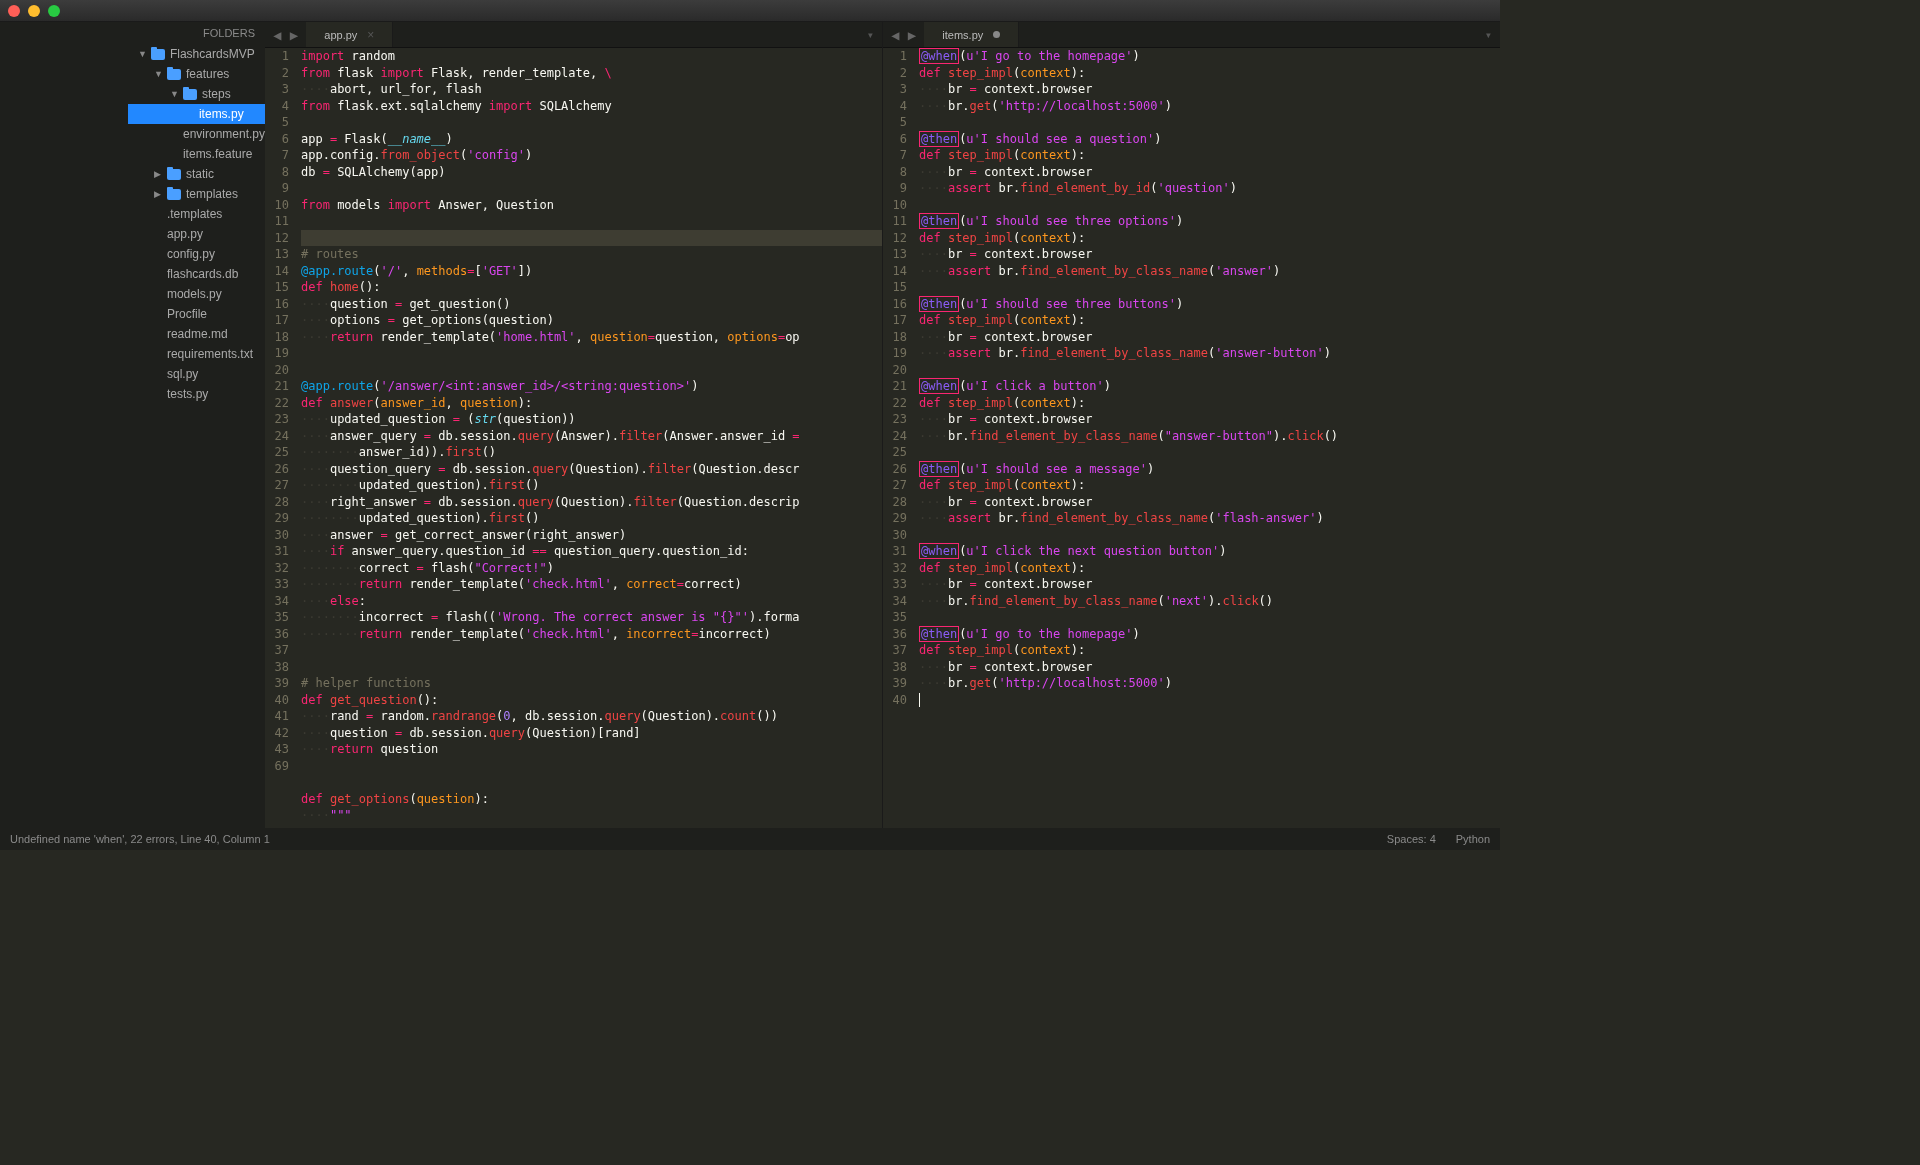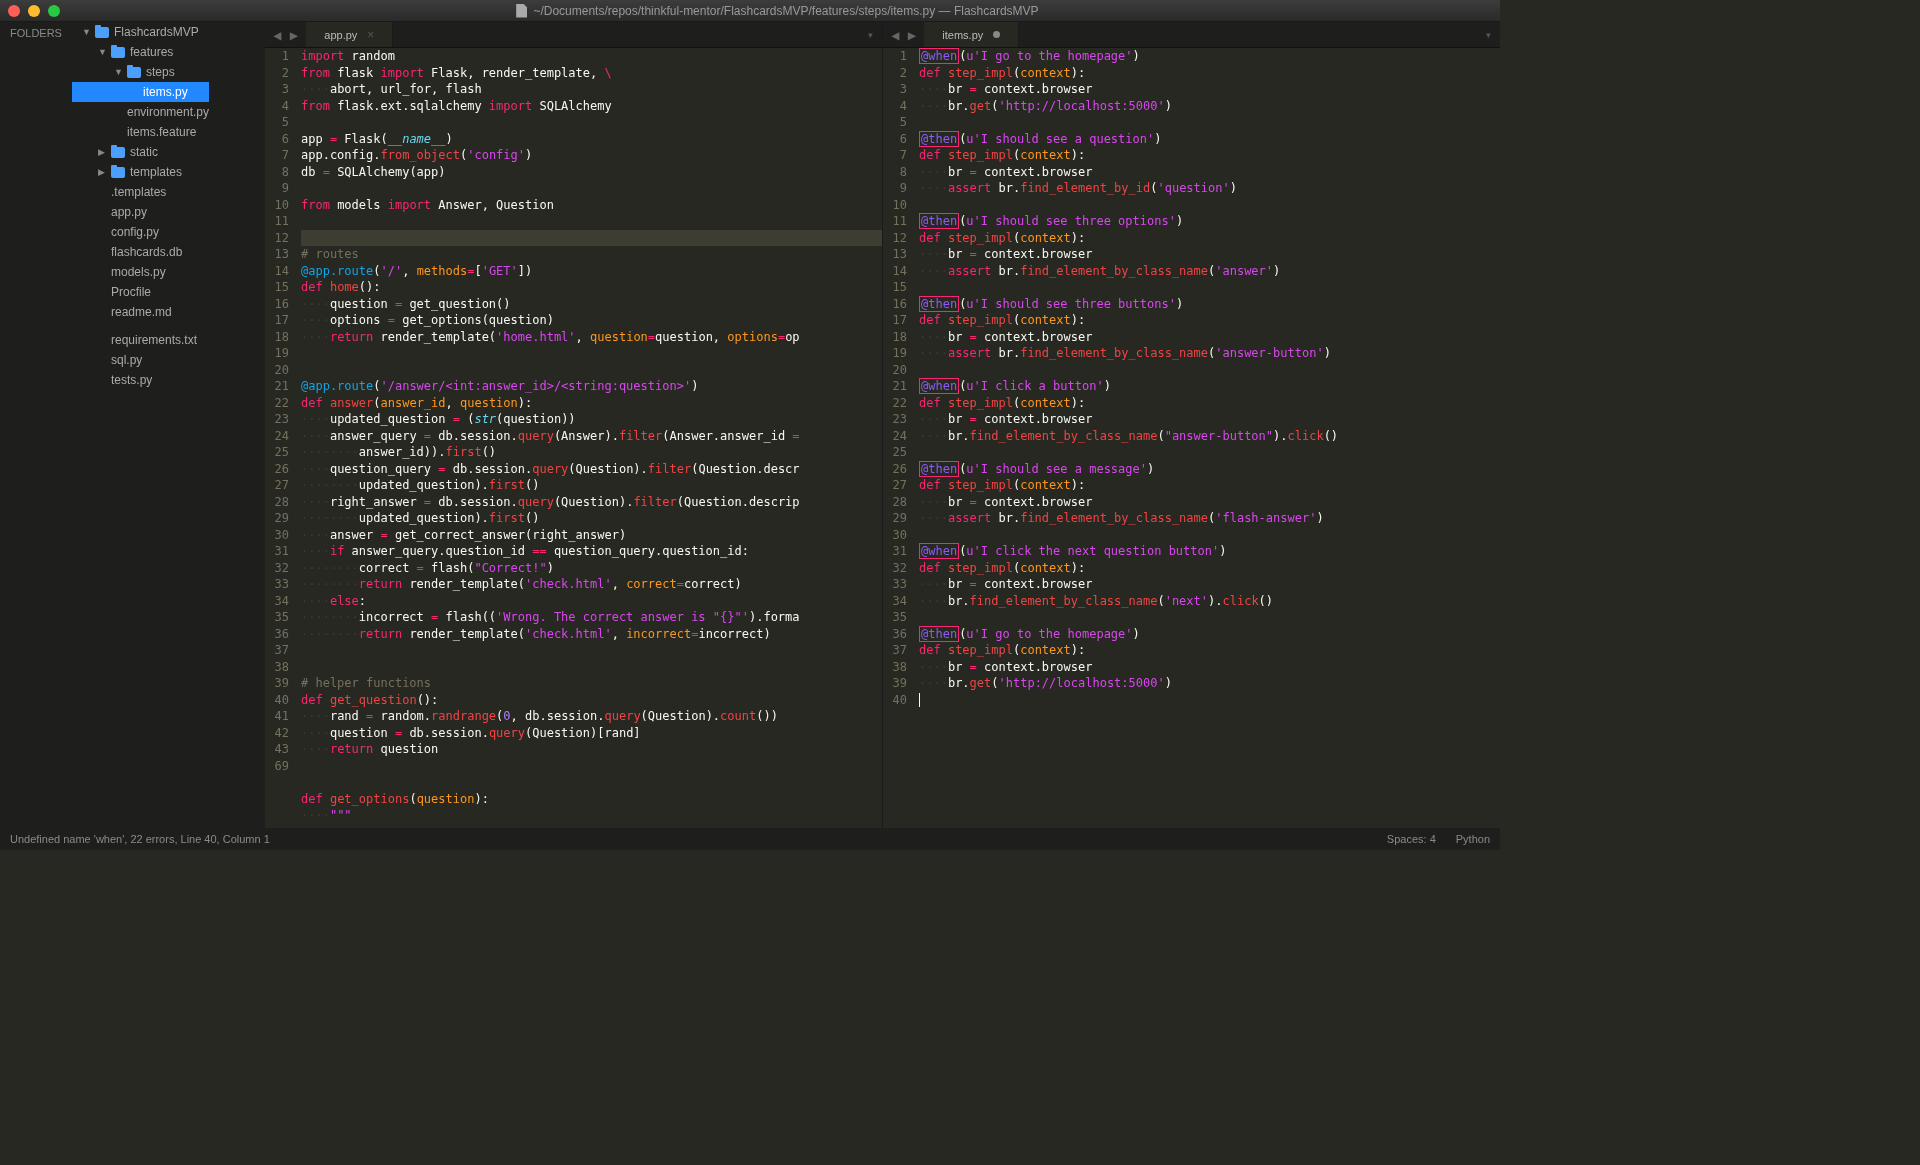--- a/index.html
+++ b/index.html
@@ -42,23 +42,24 @@
       width: 14px; height: 14px;
       background: #aaa;
       display: inline-block;
       clip-path: polygon(20% 0, 70% 0, 100% 30%, 100% 100%, 20% 100%);
     }
     .main { flex: 1; display: flex; overflow: hidden; }
     .sidebar {
       width: 265px;
       background: #1e1f1c;
       display: flex;
-      flex-direction: row;
+      flex-direction: column;
       font-family: -apple-system, 'Lucida Grande', sans-serif;
       font-size: 12px;
+      align-items: flex-end;
     }
     .sidebar-header {
       padding: 5px 10px;
       color: #8a8a8a;
       font-size: 11px;
       text-transform: uppercase;
     }
     .tree { padding-left: 0; }
     .tree-item {
       padding: 3px 0;
@@ -182,24 +183,20 @@
   </style>
 </head>
 <body>
 
 <div class="titlebar">
   <div class="traffic-lights">
     <div class="traffic-light tl-close"></div>
     <div class="traffic-light tl-min"></div>
     <div class="traffic-light tl-max"></div>
   </div>
-  <div class="titlebar-title">
-    <span class="title-icon"></span>
-    <span>~/Documents/repos/thinkful-mentor/FlashcardsMVP/features/steps/items.py — FlashcardsMVP</span>
-  </div>
 </div>
 
 <div class="main">
   <div class="sidebar">
     <div class="sidebar-header">FOLDERS</div>
     <div class="tree" id="tree">
         <div class="tree-item" style="padding-left: 10px;">
           <span class="chev">▼</span>
           <span class="folder-icon"></span>
           <span>FlashcardsMVP</span>
@@ -257,21 +254,21 @@
           <span>models.py</span>
         </div>
         <div class="tree-item" style="padding-left: 26px;">
           <span class="chev"></span>
           <span>Procfile</span>
         </div>
         <div class="tree-item" style="padding-left: 26px;">
           <span class="chev"></span>
           <span>readme.md</span>
         </div>
-        <div class="tree-item" style="padding-left: 26px; margin-top: 8px;">
+        <div class="tree-item" style="padding-left: 26px;">
           <span class="chev"></span>
           <span>requirements.txt</span>
         </div>
         <div class="tree-item" style="padding-left: 26px;">
           <span class="chev"></span>
           <span>sql.py</span>
         </div>
         <div class="tree-item" style="padding-left: 26px;">
           <span class="chev"></span>
           <span>tests.py</span>

